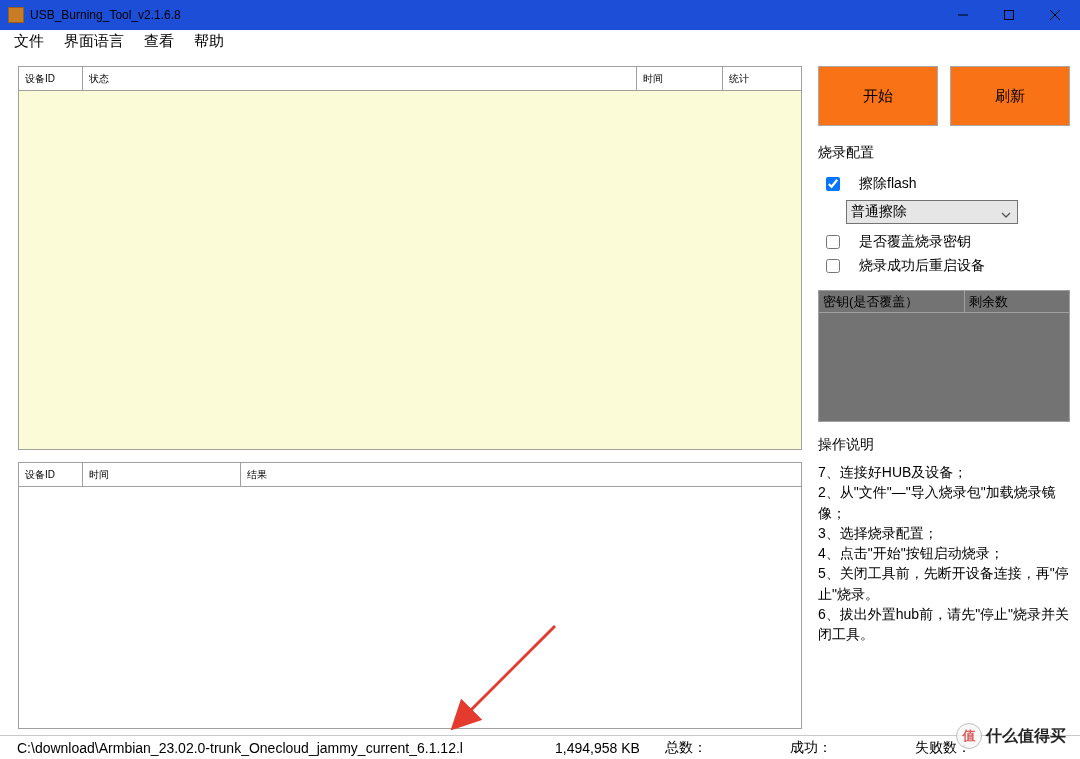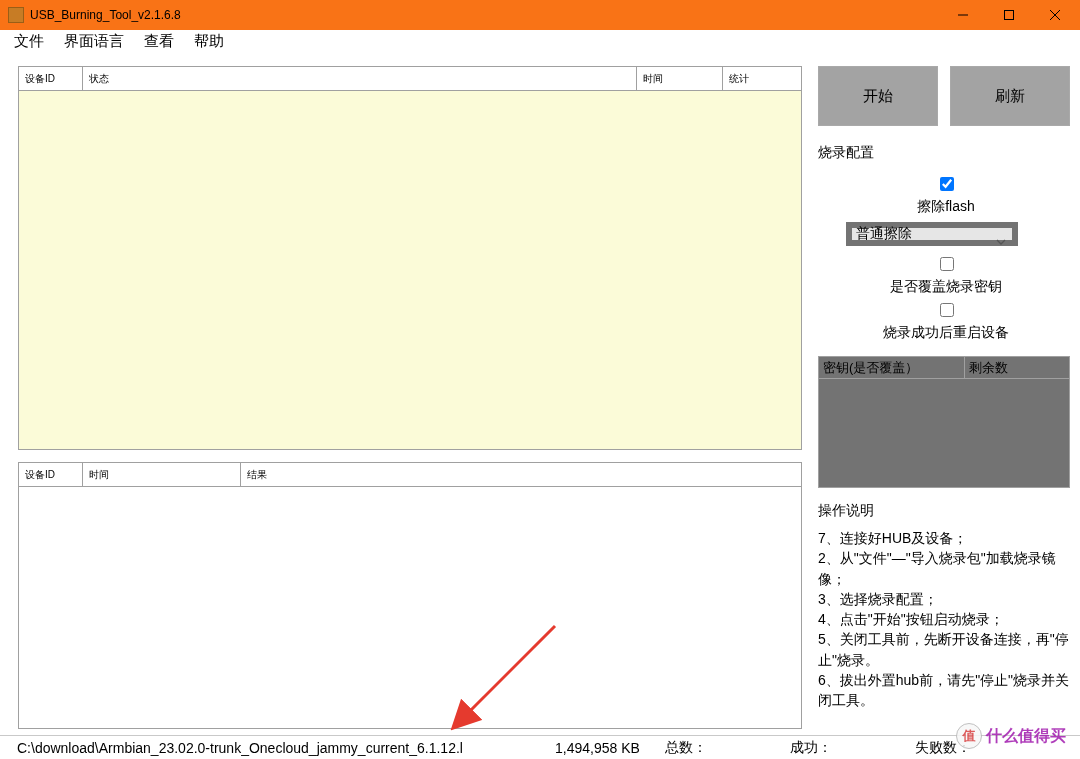--- a/index.html
+++ b/index.html
@@ -1,18 +1,18 @@
 <!DOCTYPE html>
 <html><head>
 <meta charset="utf-8">
 <style>
   * { box-sizing: border-box; }
   html, body { margin: 0; padding: 0; width: 1080px; height: 759px; font-family: "Microsoft YaHei", "Segoe UI", Tahoma, sans-serif; font-size: 13px; background: #fff; color: #000; overflow: hidden; }
 
-  .titlebar { height: 30px; display: flex; align-items: center; padding: 0 2px 0 8px; background: #f97316; }
+  .titlebar { height: 30px; display: flex; align-items: center; padding: 0 2px 0 8px; background: #1d4ed8; }
   .titlebar .app-icon { width: 16px; height: 16px; margin-right: 6px; background: #c77c25; border: 1px solid #9a5e16; display: inline-block; }
   .titlebar .title { flex: 1; font-size: 12px; color: #000; }
   .titlebar .winbtn { width: 46px; height: 30px; display: flex; align-items: center; justify-content: center; color: #000; }
   .titlebar .winbtn svg { display: block; }
 
   .menubar { height: 26px; display: flex; align-items: flex-start; padding: 0 4px; background: #fff; font-size: 15px; }
   .menubar .menuitem { padding: 2px 10px; }
 
   .work { display: flex; height: calc(100% - 30px - 26px - 24px); padding: 10px 10px 6px 18px; gap: 16px; }
 
@@ -33,29 +33,29 @@
   .ct-id    { width: 64px; }
   .ct-state { flex: 1; }
   .ct-time  { width: 86px; }
   .ct-stat  { width: 78px; }
   
   .cb-id    { width: 64px; }
   .cb-time  { width: 158px; }
   .cb-res   { flex: 1; }
 
   .btnrow { display: flex; gap: 12px; height: 60px; margin-bottom: 6px; }
-  .bigbtn { flex: 1; border: 1px solid #a9a9a9; background: #a3a3a3; display: flex; align-items: center; justify-content: center; font-size: 15px; }
+  .bigbtn { flex: 1; border: 1px solid #a9a9a9; background: #f97316; display: flex; align-items: center; justify-content: center; font-size: 15px; }
 
   .section-title { font-size: 14px; margin: 4px 0 2px 0; }
 
   .config { display: flex; flex-direction: column; gap: 4px; padding: 2px 0 6px 4px; font-size: 14px; }
-  .config label { display: flex; align-items: center; gap: 4px; flex-direction: column; }
+  .config label { display: flex; align-items: center; gap: 16px; }
   .config label input[type=checkbox] { width: 14px; height: 14px; }
 
-  .dropdown { margin: 2px 0 4px 24px; width: 172px; height: 24px; border: 6px solid #737373; background: #e6e6e6; display: flex; align-items: center; padding: 0 4px; position: relative; }
+  .dropdown { margin: 2px 0 4px 24px; width: 172px; height: 24px; border: 1px solid #737373; background: #e6e6e6; display: flex; align-items: center; padding: 0 4px; position: relative; }
   .dropdown .chev { position: absolute; right: 6px; top: 6px; }
 
   .keybox { border: 1px solid #a0a0a0; height: 132px; background: #737373; }
   .keyhdr { display: flex; height: 22px; border-bottom: 1px solid #a0a0a0; font-size: 13px; }
   .kh1 { width: 146px; border-right: 1px solid #a0a0a0; padding: 2px 4px; }
   .kh2 { flex: 1; padding: 2px 4px; }
 
   .instr-title { font-size: 14px; margin-top: 6px; }
   .instr-body { font-size: 14px; line-height: 1.45; flex: 1; overflow: hidden; }
   .instr-body p { margin: 0; }
@@ -68,21 +68,21 @@
 
   .statusbar { position: absolute; left: 0; bottom: 0; height: 24px; width: 100%; border-top: 1px solid #c9c9c9; display: flex; align-items: center; font-size: 14px; background: #fff; }
   .s-path  { padding: 0 2px 0 17px; width: 555px; white-space: nowrap; overflow: hidden; }
   .s-size  { width: 110px; }
   .s-total { width: 125px; }
   .s-succ  { width: 125px; }
   .s-fail  { flex: 1; }
 
   .watermark { position: absolute; right: 14px; bottom: 10px; display: flex; align-items: center; gap: 4px; opacity: 0.85; }
   .watermark .badge { width: 26px; height: 26px; border-radius: 50%; background: #f7f7f7; border: 1px solid #b5b5b5; color: #d84040; font-weight: bold; display: flex; align-items: center; justify-content: center; font-size: 13px; }
-  .watermark .wt { font-size: 16px; font-weight: 600; color: #a21caf; letter-spacing: 0; }
+  .watermark .wt { font-size: 16px; font-weight: 600; color: #000000; letter-spacing: 0; }
 
   .arrow-annot { position: absolute; pointer-events: none; }
 </style>
 </head>
 <body>
 
 <div class="titlebar">
   <span class="app-icon"></span>
   <span class="title">USB_Burning_Tool_v2.1.6.8</span>
   <div class="winbtn">

